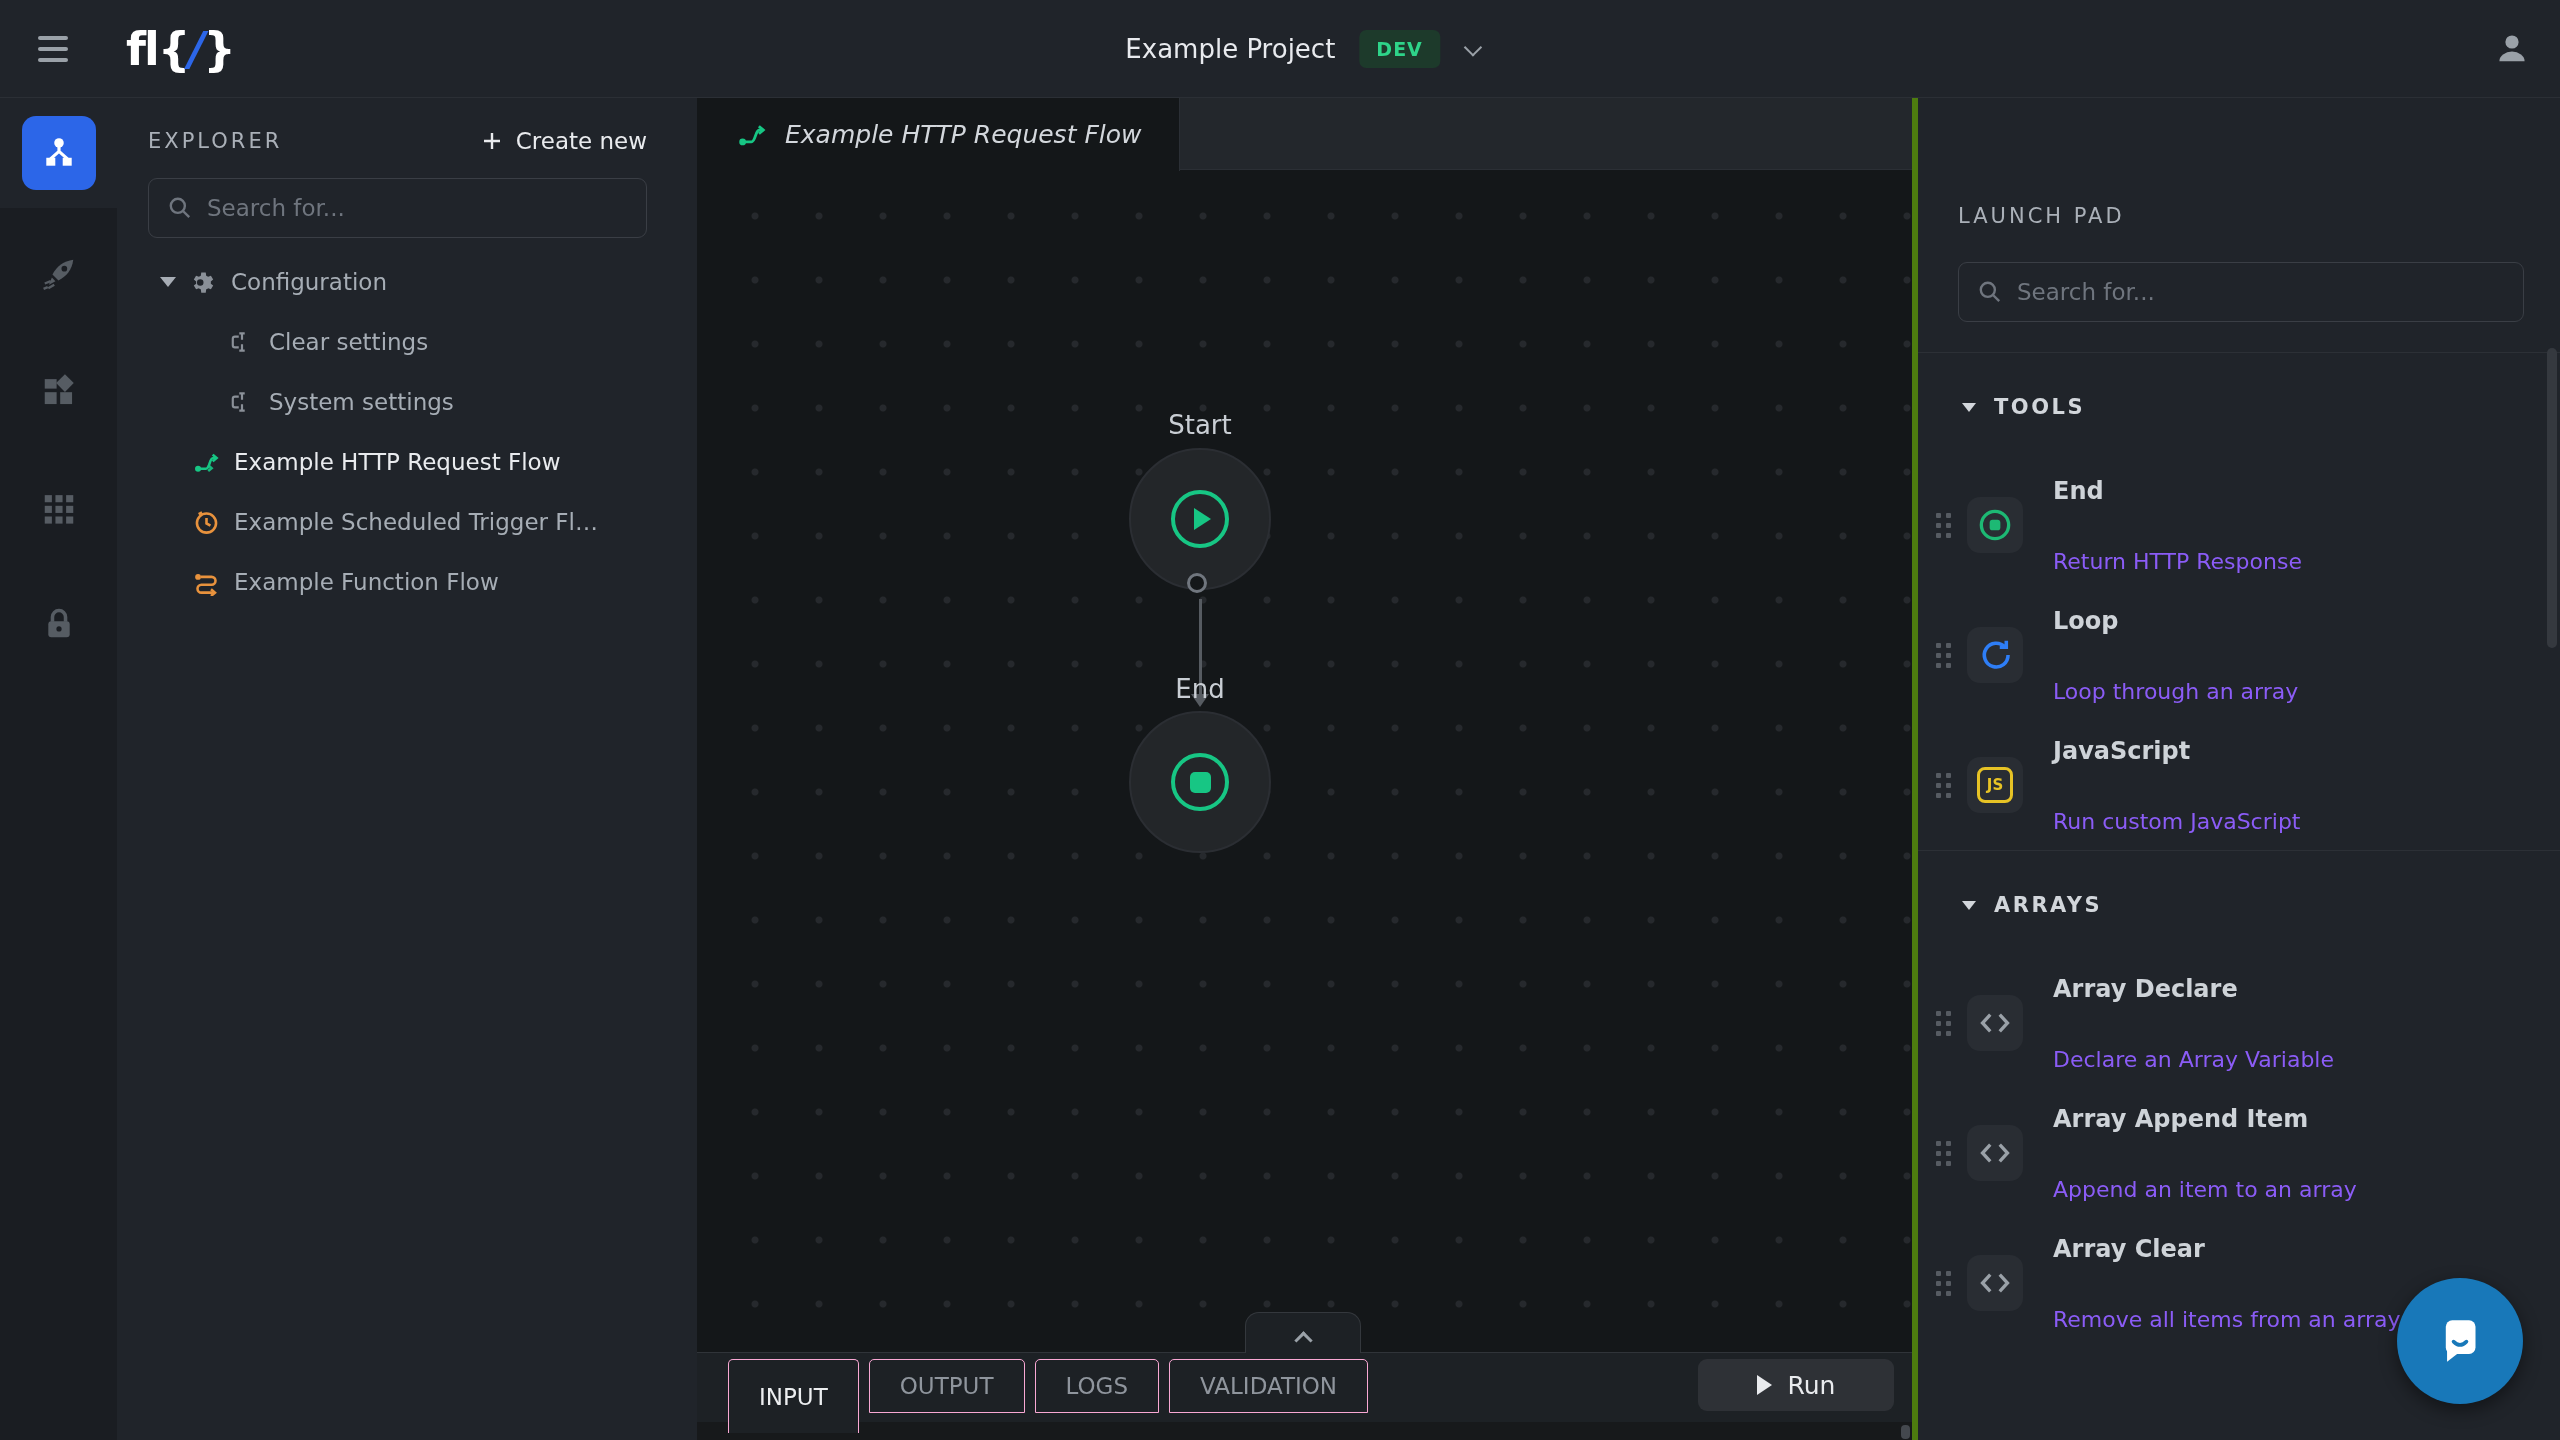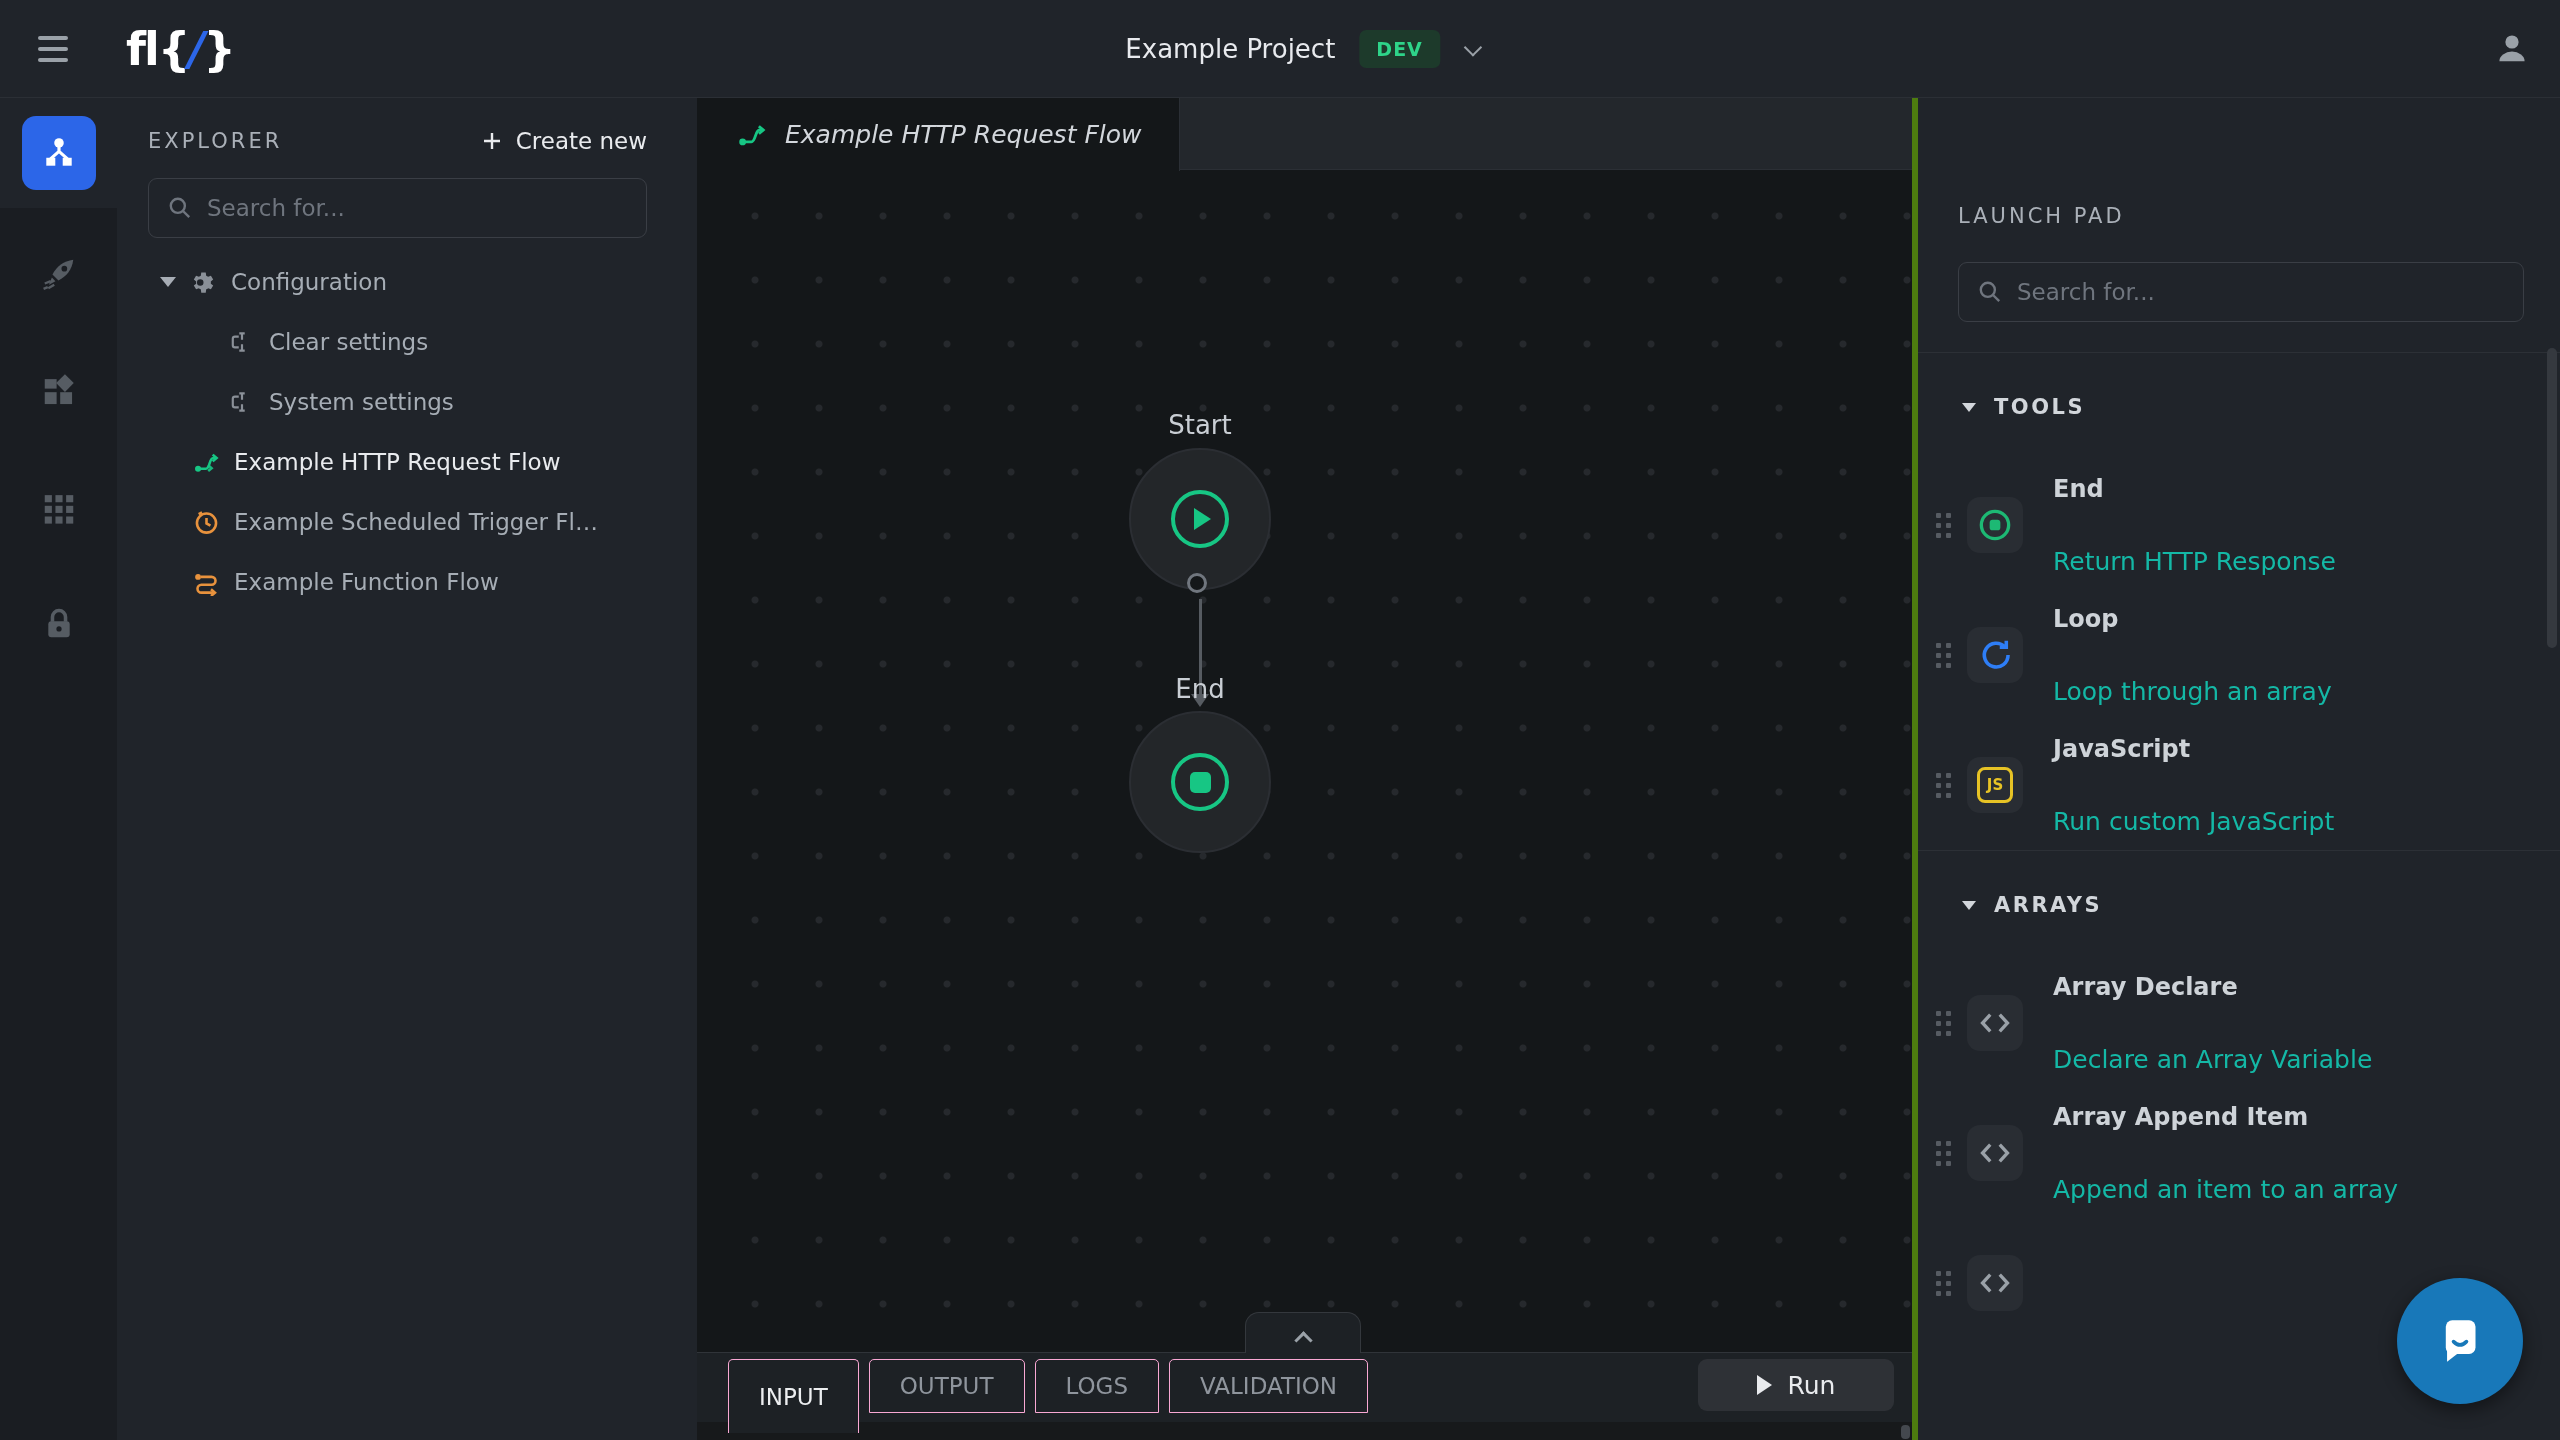--- a/index.html
+++ b/index.html
@@ -78,21 +78,21 @@
   .section-header { display:flex; align-items:center; gap:18px; margin-left:44px; margin-top:40px; height:28px; cursor:pointer; }
   .section-header .caret { border-top-color:#d2d6db; border-left-width:7px; border-right-width:7px; border-top-width:9px; }
   .section-title { font-size:21px; font-weight:bold; letter-spacing:2.5px; color:#d2d6db; }
   .tool-list { margin-top:39px; }
   .tool-item { height:130px; display:flex; align-items:center; padding-left:18px; gap:16px; cursor:grab; }
   .drag-handle { display:grid; grid-template-columns:5px 5px; grid-auto-rows:5px; gap:5px; }
   .drag-handle i { background:#565b62; border-radius:1px; }
   .tool-tile { width:56px; height:56px; border-radius:13px; background:#292d33; display:flex; align-items:center; justify-content:center; }
   .tool-text { display:flex; flex-direction:column; gap:5px; margin-left:14px; }
   .tool-title { font-size:24px; font-weight:bold; color:#ced3d8; }
-  .tool-desc { font-size:25px; color:#14b8a6;margin-top:39px; }
+  .tool-desc { font-size:22px; color:#8b5cf6;margin-top:39px; }
   .js-badge { width:36px; height:36px; border:3px solid #e7c325; border-radius:8px; color:#e7c325; font-size:15px; font-weight:bold; display:flex; align-items:center; justify-content:center; }
   .lp-scrollthumb { position:absolute; right:3px; top:250px; width:10px; height:300px; border-radius:5px; background:#35393f; }
 
   
   .chat-fab { position:absolute; left:2397px; top:1278px; width:126px; height:126px; border-radius:50%; background:#1878b9; display:flex; align-items:center; justify-content:center; box-shadow:0 6px 18px rgba(0,0,0,0.45); cursor:pointer; z-index:50; }
 </style>
 </head>
 <body>
 
 <header class="topbar">
@@ -414,20 +414,24 @@
             <i></i>
             <i></i>
             <i></i>
             <i></i>
           </span>
         <div class="tool-tile">
           <svg width="38" height="38" viewBox="0 0 32 32">
               <path d="M12 9 L5.5 16 L12 23 M20 9 L26.5 16 L20 23" stroke="#9aa1a8" stroke-width="2.8" fill="none"></path>
             </svg>
         </div>
+        <div class="tool-text">
+            <span class="tool-title">Array Clear</span>
+            <span class="tool-desc">Remove all items from an array</span>
+          </div>
       </div>
     </div>
   </div>
   <div class="lp-scrollthumb"></div>
 </aside>
 
 <div class="chat-fab">
   <svg width="62" height="62" viewBox="0 0 48 48">
       <rect x="13" y="8" width="23" height="26" rx="5" fill="#ffffff"></rect>
       <path d="M14 31 v9 l9 -7 z" fill="#ffffff"></path>

